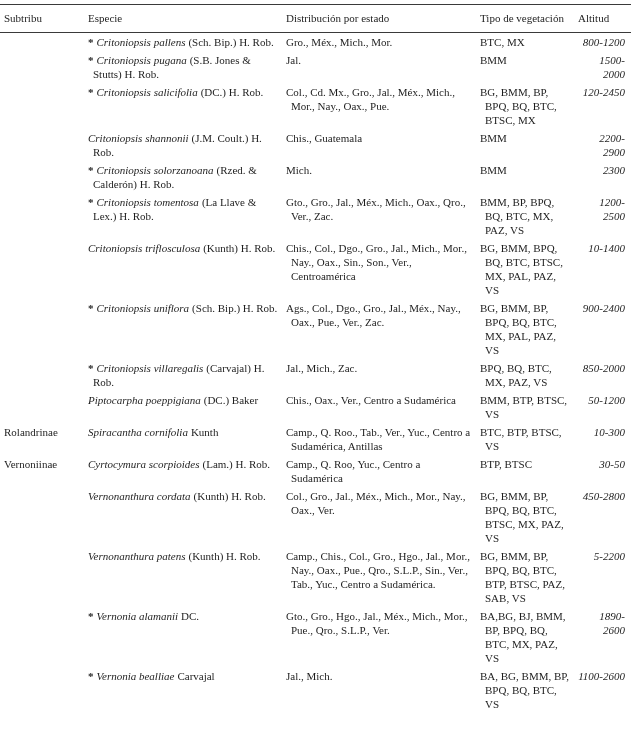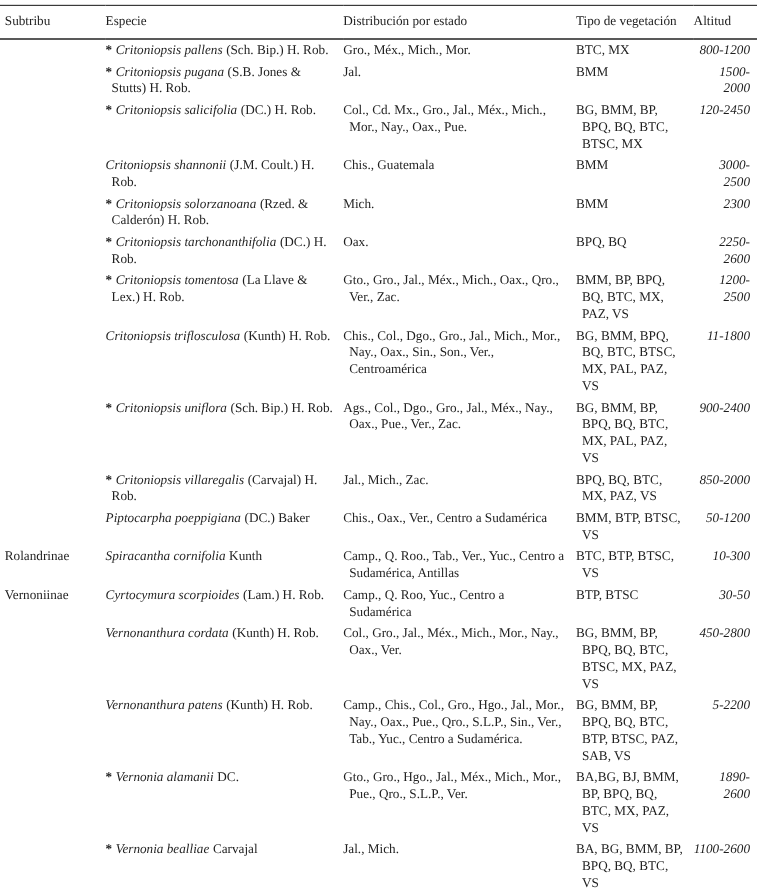--- a/index.html
+++ b/index.html
@@ -151,21 +151,21 @@
         <span class="star"></span><span class="sci">Critoniopsis shannonii</span><span class="auth">(J.M. Coult.) H. Rob.</span>
       </div>
     </td>
     <td>
       <div class="hang">Chis., Guatemala</div>
     </td>
     <td>
       <div class="hang">BMM</div>
     </td>
     <td class="alt-cell">
-      <div>3000-2500</div>
+      <div>2200-2900</div>
     </td>
   </tr>
         <tr>
     <td class="first">
       <div class="hang"></div>
     </td>
     <td>
       <div class="hang">
         <span class="star">*</span><span class="sci">Critoniopsis solorzanoana</span><span class="auth">(Rzed. &amp; Calderón) H. Rob.</span>
       </div>
@@ -179,39 +179,20 @@
     <td class="alt-cell">
       <div>2300</div>
     </td>
   </tr>
         <tr>
     <td class="first">
       <div class="hang"></div>
     </td>
     <td>
       <div class="hang">
-        <span class="star">*</span><span class="sci">Critoniopsis tarchonanthifolia</span><span class="auth">(DC.) H. Rob.</span>
-      </div>
-    </td>
-    <td>
-      <div class="hang">Oax.</div>
-    </td>
-    <td>
-      <div class="hang">BPQ, BQ</div>
-    </td>
-    <td class="alt-cell">
-      <div>2250-2600</div>
-    </td>
-  </tr>
-        <tr>
-    <td class="first">
-      <div class="hang"></div>
-    </td>
-    <td>
-      <div class="hang">
         <span class="star">*</span><span class="sci">Critoniopsis tomentosa</span><span class="auth">(La Llave &amp; Lex.) H. Rob.</span>
       </div>
     </td>
     <td>
       <div class="hang">Gto., Gro., Jal., Méx., Mich., Oax., Qro., Ver., Zac.</div>
     </td>
     <td>
       <div class="hang">BMM, BP, BPQ, BQ, BTC, MX, PAZ, VS</div>
     </td>
     <td class="alt-cell">
@@ -227,21 +208,21 @@
         <span class="star"></span><span class="sci">Critoniopsis triflosculosa</span><span class="auth">(Kunth) H. Rob.</span>
       </div>
     </td>
     <td>
       <div class="hang">Chis., Col., Dgo., Gro., Jal., Mich., Mor., Nay., Oax., Sin., Son., Ver., Centroamérica</div>
     </td>
     <td>
       <div class="hang">BG, BMM, BPQ, BQ, BTC, BTSC, MX, PAL, PAZ, VS</div>
     </td>
     <td class="alt-cell">
-      <div>11-1800</div>
+      <div>10-1400</div>
     </td>
   </tr>
         <tr>
     <td class="first">
       <div class="hang"></div>
     </td>
     <td>
       <div class="hang">
         <span class="star">*</span><span class="sci">Critoniopsis uniflora</span><span class="auth">(Sch. Bip.) H. Rob.</span>
       </div>

